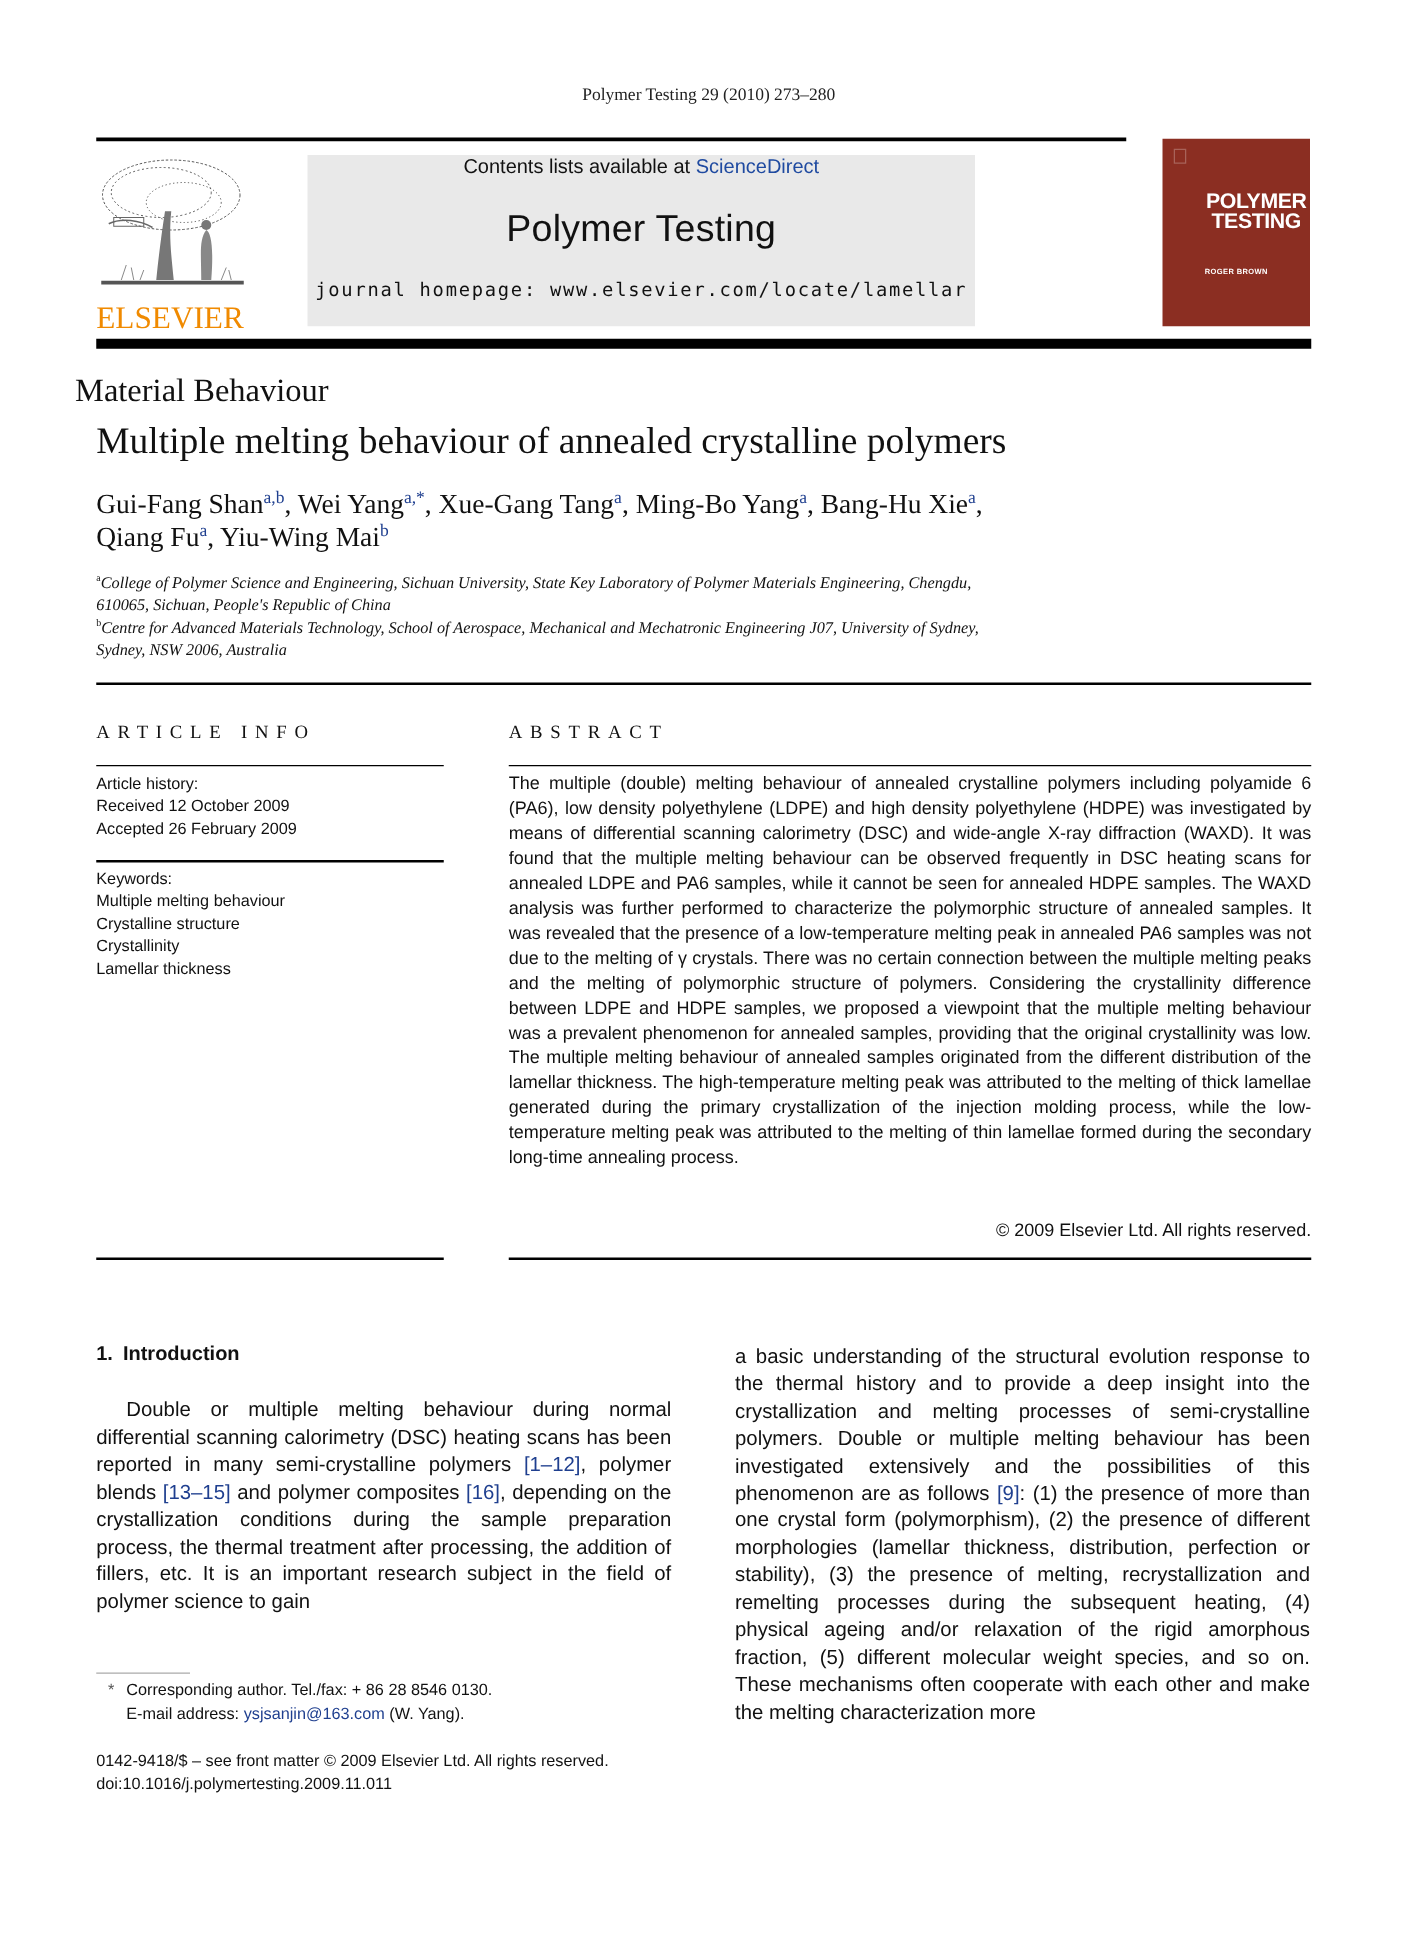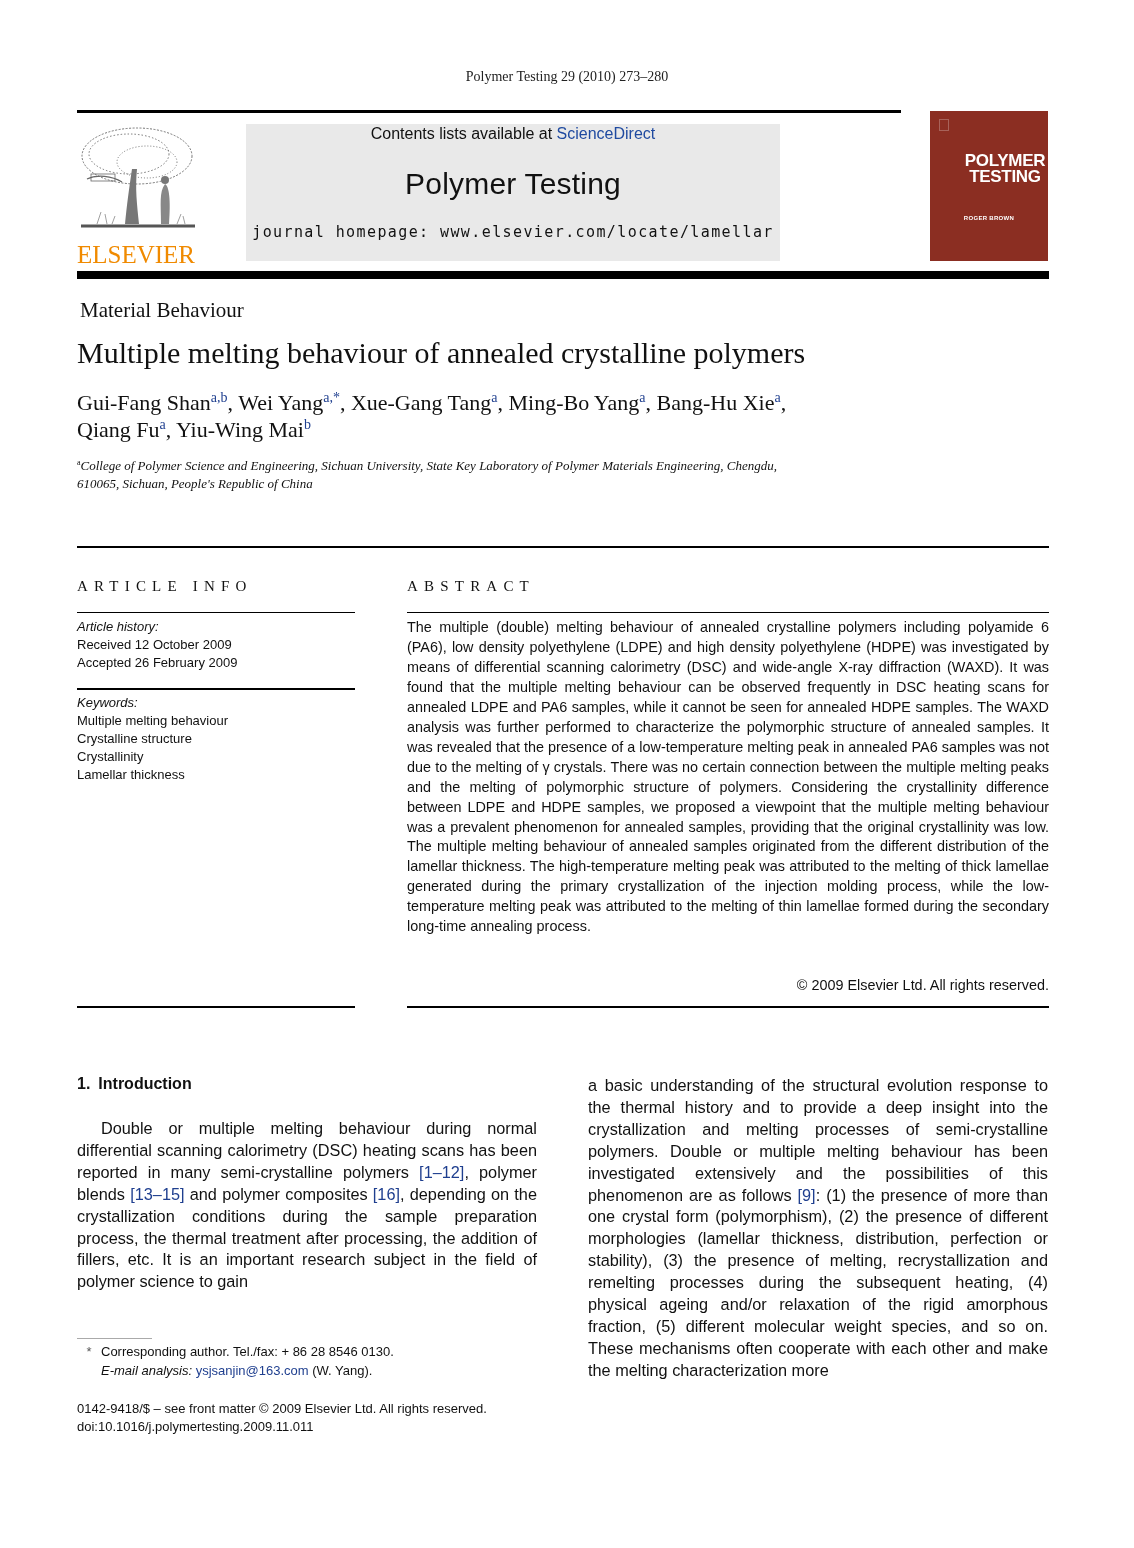--- a/index.html
+++ b/index.html
@@ -21,37 +21,37 @@
   #masthead-box .contents .link { color: #1f4aa0; }
   #masthead-box .journal-title { margin-top: 24px; font-family: "Liberation Sans", sans-serif; font-size: 30px; color: #111; letter-spacing: 0.2px; }
   #masthead-box .homepage { margin-top: 22px; font-family: "DejaVu Sans Mono", "Liberation Mono", monospace; font-size: 15px; letter-spacing: 1.4px; color: #111; }
   #cover { left: 930px; top: 111px; width: 118px; height: 150px; background: #8b2e22; color: #fff; text-align: center; }
   #cover .cv-title { margin-top: 42px; font-family: "Liberation Sans", sans-serif; font-weight: bold; font-size: 17px; line-height: 16px; letter-spacing: -0.3px; margin-left: 32px; }
   #cover .cv-editor { margin-top: 30px; font-family: "Liberation Sans", sans-serif; font-size: 6px; font-weight: bold; letter-spacing: 0.3px; }
   #cover .cv-emblem { position: absolute; left: 9px; top: 8px; width: 10px; height: 12px; border: 1px solid rgba(255,255,255,0.25); }
   #thick-rule { left: 77px; width: 972px; top: 271px; height: 8px; background: #000; }
 
   
-  #section-label { left: 80px; top: 298px; font-family: "Liberation Serif", serif; font-size: 21px; color: #111; }
+  #section-label { left: 60px; top: 298px; font-family: "Liberation Serif", serif; font-size: 26px; color: #111; }
   #article-title { left: 77px; top: 336px; font-family: "Liberation Serif", serif; font-size: 30px; color: #111; }
   #authors { left: 77px; top: 389px; width: 900px; font-family: "Liberation Serif", serif; font-size: 22px; line-height: 27px; color: #111; }
   #authors sup { color: #1f3f8f; font-size: 14px; vertical-align: 8px; line-height: 0; }
   #affiliations { left: 77px; top: 457px; width: 830px; font-family: "Liberation Serif", serif; font-style: italic; font-size: 13px; line-height: 18px; color: #111; }
   #affiliations sup { font-style: normal; font-size: 8px; vertical-align: 5px; line-height: 0; }
   #sep-rule { left: 77px; width: 972px; top: 546px; height: 2px; background: #000; }
 
   
   .spaced-head { font-family: "Liberation Serif", serif; font-size: 15px; letter-spacing: 6.2px; color: #111; }
   #info-head { left: 77px; top: 578px; }
   #abstract-head { left: 407px; top: 578px; }
   #info-rule1 { left: 77px; width: 278px; top: 612px; height: 1px; background: #000; }
   #info-history { left: 77px; top: 618px; width: 278px; font-family: "Liberation Sans", sans-serif; font-size: 13px; line-height: 18px; color: #111; }
   #info-rule2 { left: 77px; width: 278px; top: 688px; height: 2px; background: #000; }
   #info-keywords { left: 77px; top: 694px; width: 278px; font-family: "Liberation Sans", sans-serif; font-size: 13px; line-height: 18px; color: #111; }
-  .italic { font-style: italic; }
+  .italic { }
   #info-bottom-rule { left: 77px; width: 278px; top: 1006px; height: 2px; background: #000; }
 
   
   #abstract-rule { left: 407px; width: 642px; top: 612px; height: 1px; background: #000; }
   #abstract-text { left: 407px; top: 618px; width: 642px; font-family: "Liberation Sans", sans-serif; font-size: 14.4px; line-height: 19.95px; text-align: justify; color: #111; }
   #abstract-copy { left: 407px; top: 977px; width: 642px; text-align: right; font-family: "Liberation Sans", sans-serif; font-size: 14.4px; color: #111; }
   #abstract-bottom-rule { left: 407px; width: 642px; top: 1006px; height: 2px; background: #000; }
 
   
   #intro-heading { left: 77px; top: 1075px; font-family: "Liberation Sans", sans-serif; font-weight: bold; font-size: 16px; color: #111; }
@@ -116,20 +116,21 @@
 
 <div id="section-label" class="abs">Material Behaviour</div>
 <h1 id="article-title" class="abs" style="font-weight:normal">Multiple melting behaviour of annealed crystalline polymers</h1>
 
 <div id="authors" class="abs">
   <span><span>Gui-Fang Shan</span><sup>a,b</sup></span><span>, </span><span><span>Wei Yang</span><sup>a,*</sup></span><span>, </span><span><span>Xue-Gang Tang</span><sup>a</sup></span><span>, </span><span><span>Ming-Bo Yang</span><sup>a</sup></span><span>, </span><span><span>Bang-Hu Xie</span><sup>a</sup></span><span>,</span><br><span><span>Qiang Fu</span><sup>a</sup></span><span>, </span><span><span>Yiu-Wing Mai</span><sup>b</sup></span>
 </div>
 
 <div id="affiliations" class="abs">
   <div><sup>a</sup><span>College of Polymer Science and Engineering, Sichuan University, State Key Laboratory of Polymer Materials Engineering, Chengdu,</span><br><span>610065, Sichuan, People's Republic of China</span></div>
+  <div><sup>b</sup><span>Centre for Advanced Materials Technology, School of Aerospace, Mechanical and Mechatronic Engineering J07, University of Sydney,</span><br><span>Sydney, NSW 2006, Australia</span></div>
 </div>
 
 <div id="sep-rule" class="abs"></div>
 
 <div id="info-head" class="abs spaced-head">ARTICLE INFO</div>
 <div id="info-rule1" class="abs"></div>
 <div id="info-history" class="abs">
   <div class="italic">Article history:</div>
   <div>Received 12 October 2009</div>
   <div>Accepted 26 February 2009</div>
@@ -152,19 +153,19 @@
 
 <h2 id="intro-heading" class="abs"><span class="num">1.</span><span>Introduction</span></h2>
 
 <p id="col-left" class="abs body-col"><span>Double or multiple melting behaviour during normal differential scanning calorimetry (DSC) heating scans has been reported in many semi-crystalline polymers </span><span class="link">[1–12]</span><span>, polymer blends </span><span class="link">[13–15]</span><span> and polymer composites </span><span class="link">[16]</span><span>, depending on the crystallization conditions during the sample preparation process, the thermal treatment after processing, the addition of fillers, etc. It is an important research subject in the field of polymer science to gain</span></p>
 
 <p id="col-right" class="abs body-col"><span>a basic understanding of the structural evolution response to the thermal history and to provide a deep insight into the crystallization and melting processes of semi-crystalline polymers. Double or multiple melting behaviour has been investigated extensively and the possibilities of this phenomenon are as follows </span><span class="link">[9]</span><span>: (1) the presence of more than one crystal form (polymorphism), (2) the presence of different morphologies (lamellar thickness, distribution, perfection or stability), (3) the presence of melting, recrystallization and remelting processes during the subsequent heating, (4) physical ageing and/or relaxation of the rigid amorphous fraction, (5) different molecular weight species, and so on. These mechanisms often cooperate with each other and make the melting characterization more</span></p>
 
 <div id="fn-rule" class="abs"></div>
 <div id="footnote" class="abs">
   <div><span class="star">*</span><span>Corresponding author. Tel./fax: + 86 28 8546 0130.</span></div>
-  <div class="indent"><span class="italic">E-mail analysis: </span><span class="link">ysjsanjin@163.com</span><span> (W. Yang).</span></div>
+  <div class="indent"><span class="italic">E-mail address: </span><span class="link">ysjsanjin@163.com</span><span> (W. Yang).</span></div>
 </div>
 
 <div id="imprint" class="abs">
   <div>0142-9418/$ – see front matter © 2009 Elsevier Ltd. All rights reserved.</div>
   <div>doi:10.1016/j.polymertesting.2009.11.011</div>
 </div>
 
 </body></html>

